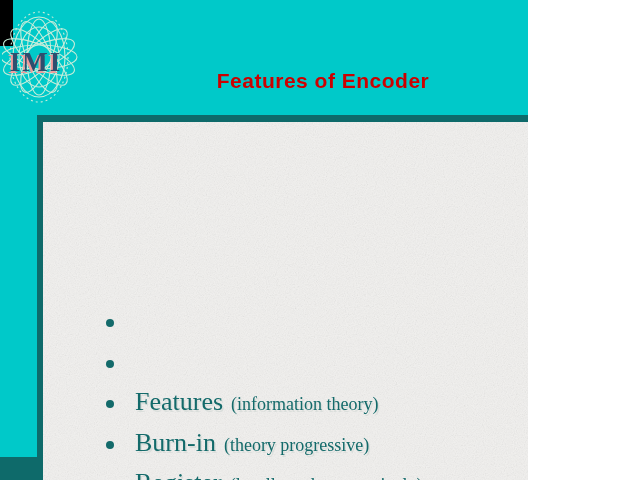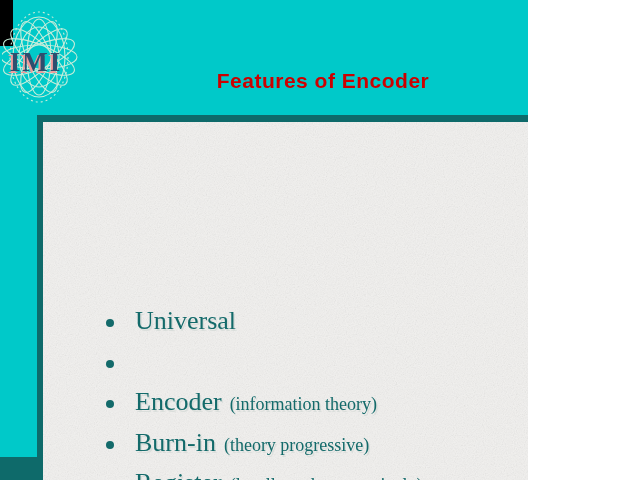--- a/index.html
+++ b/index.html
@@ -106,29 +106,29 @@
         <feComponentTransfer>
             <feFuncA type="table" tableValues="0 0.22"></feFuncA>
           </feComponentTransfer>
       </filter>
       <rect width="100%" height="100%" filter="url(#grain)"></rect>
     </svg>
 
     <div class="bullets">
       <div class="row">
         <span class="dot"></span>
-        <span class="bmain">Universal</span><span class="bparen"></span>
+        <span class="bparen"></span>
       </div>
       <div class="row">
         <span class="dot"></span>
         <span class="bparen"></span>
       </div>
       <div class="row">
         <span class="dot"></span>
-        <span class="bmain">Encoder</span><span class="bparen">(information theory)</span>
+        <span class="bmain">Features</span><span class="bparen">(information theory)</span>
       </div>
       <div class="row">
         <span class="dot"></span>
         <span class="bmain">Burn-in</span><span class="bparen">(theory progressive)</span>
       </div>
       <div class="row">
         
         <span class="bmain">Register</span><span class="bparen">(locally and progressively)</span>
       </div>
     </div>

